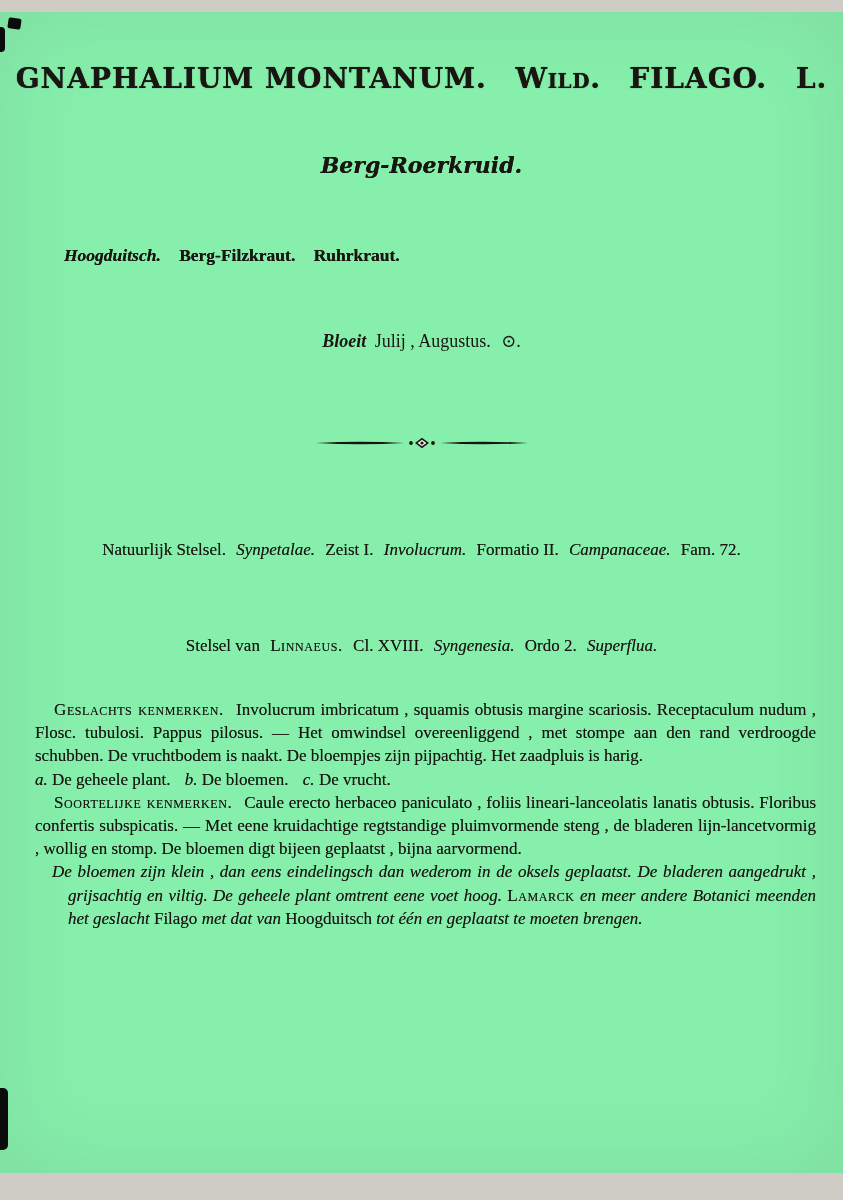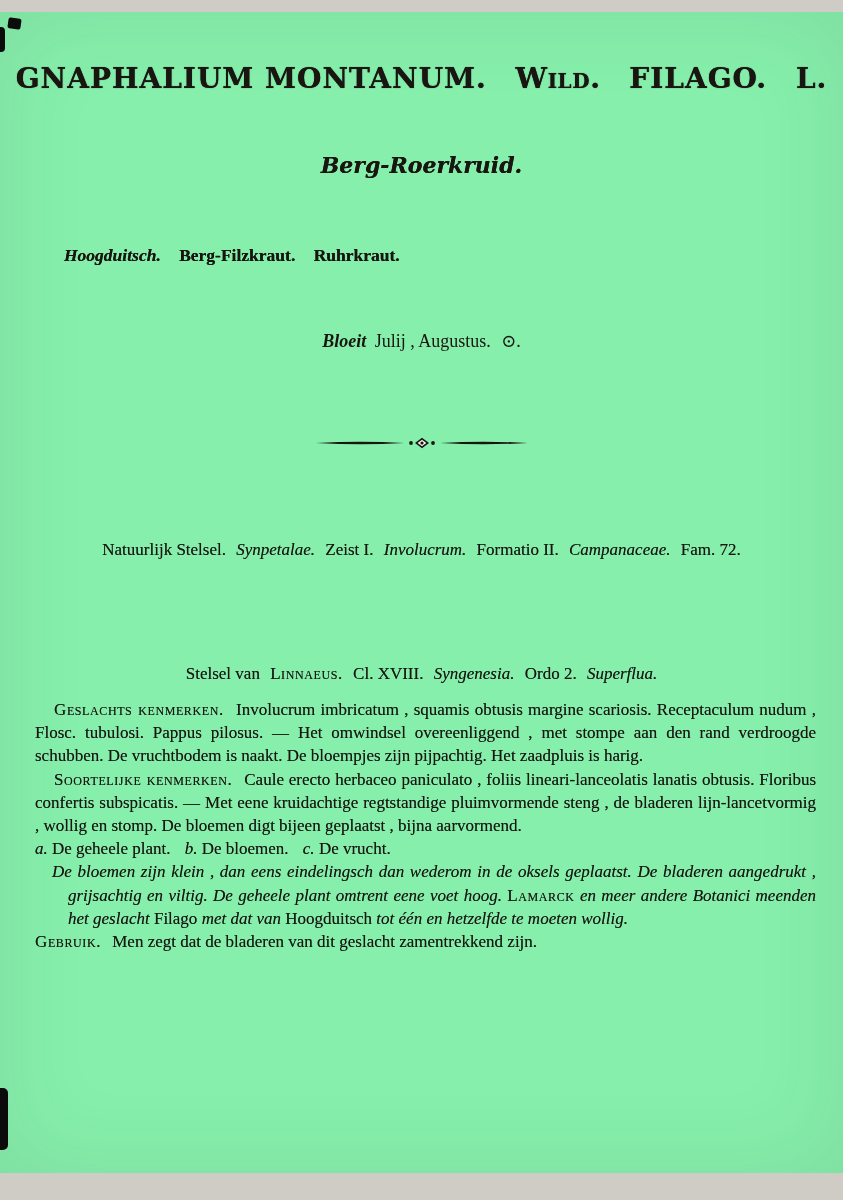--- a/index.html
+++ b/index.html
@@ -47,21 +47,21 @@
   .divider { top:424px; display:flex; justify-content:center; }
 
   .natural {
     top:524px; text-align:center;
     font-size:17px; line-height:28px;
     text-shadow:0 0 0.3px rgba(0,0,0,0.55);
   }
   .natural span { margin:0 3px; }
 
   .linnaeus {
-    top:652px; text-align:center; font-size:17px;
+    top:624px; text-align:center; font-size:17px;
     text-shadow:0 0 0.3px rgba(0,0,0,0.55);
   }
   .linnaeus span { margin:0 3px; }
 
   .bodytext {
     top:686px; left:35px; right:27px;
     font-size:17px; line-height:23.2px;
     text-align:justify;
     text-shadow:0 0 0.3px rgba(0,0,0,0.55);
   }
@@ -141,49 +141,45 @@
     <span class="it">Superflua.</span>
   </div>
 
   <section class="block bodytext">
 
     <p class="para indent">
       <span class="sc">Geslachts kenmerken.</span>
       <span>Involucrum imbricatum , squamis obtusis margine scariosis. Receptaculum nudum , Flosc. tubulosi. Pappus pilosus. — Het omwindsel overeenliggend , met stompe aan den rand verdroogde schubben. De vruchtbodem is naakt. De bloempjes zijn pijpachtig. Het zaadpluis is harig.</span>
     </p>
 
-    <p class="para indent">
-      <span class="sc">Soortelijke kenmerken.</span>
-      <span>Caule erecto herbaceo paniculato , foliis lineari-lanceolatis lanatis obtusis. Floribus confertis subspicatis. — Met eene kruidachtige regtstandige pluimvormende steng , de bladeren lijn-lancetvormig , wollig en stomp. De bloemen digt bijeen geplaatst , bijna aarvormend.</span>
-    </p>
-
     <p class="para">
       <span class="it">a.</span>
       <span>De geheele plant.</span>
       <span class="it keygap">b.</span>
       <span>De bloemen.</span>
       <span class="it keygap">c.</span>
       <span>De vrucht.</span>
     </p>
 
+    <p class="para indent">
+      <span class="sc">Soortelijke kenmerken.</span>
+      <span>Caule erecto herbaceo paniculato , foliis lineari-lanceolatis lanatis obtusis. Floribus confertis subspicatis. — Met eene kruidachtige regtstandige pluimvormende steng , de bladeren lijn-lancetvormig , wollig en stomp. De bloemen digt bijeen geplaatst , bijna aarvormend.</span>
+    </p>
+
     <p class="para remark">
       <span>De bloemen zijn klein , dan eens eindelingsch dan wederom in de oksels geplaatst. De bladeren aangedrukt , grijsachtig en viltig. De geheele plant omtrent eene voet hoog.</span>
       <span class="sc rm">Lamarck</span>
       <span>en meer andere Botanici meenden het geslacht</span>
       <span class="rm">Filago</span>
       <span>met dat van</span>
       <span class="rm">Hoogduitsch</span>
-      <span>tot één en hetzelfde te moeten wollig.</span>
+      <span>tot één en geplaatst te moeten brengen.</span>
     </p>
 
 
-    <p class="para">
-      <span class="sc">Gebruik.</span>
-      <span>Men zegt dat de bladeren van dit geslacht zamentrekkend zijn.</span>
-    </p>
 
   </section>
 
   <div class="art art-bottom-bar"></div>
   <div class="art art-left-bottom"></div>
   <div class="art art-topleft-blob"></div>
   <div class="art art-topleft-edge"></div>
 
 </div>
 

